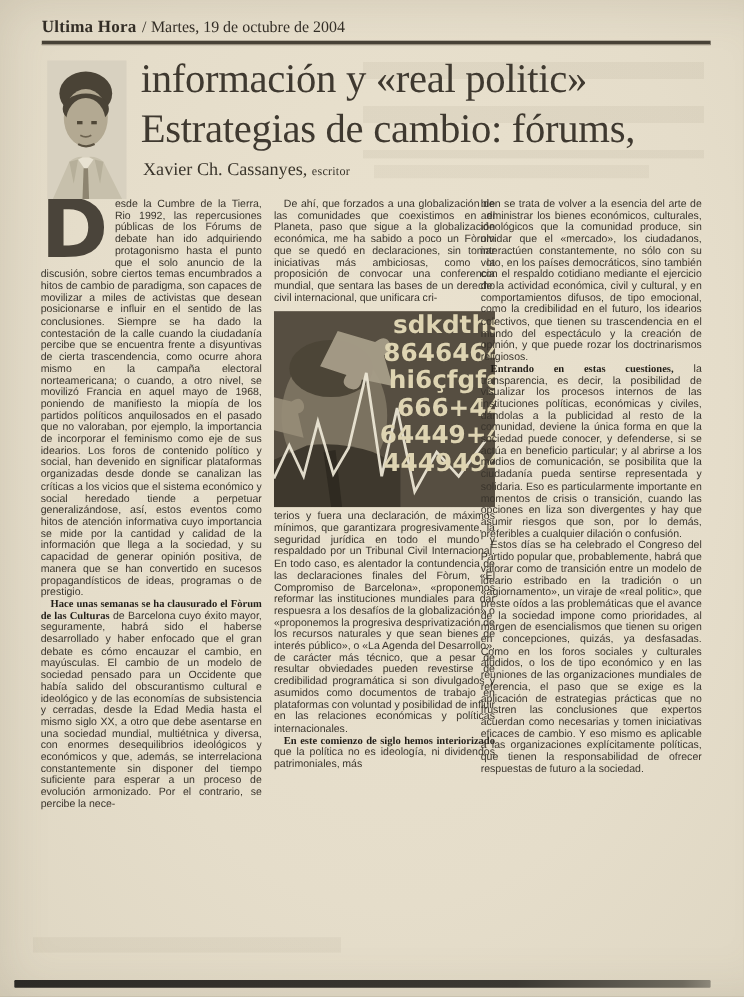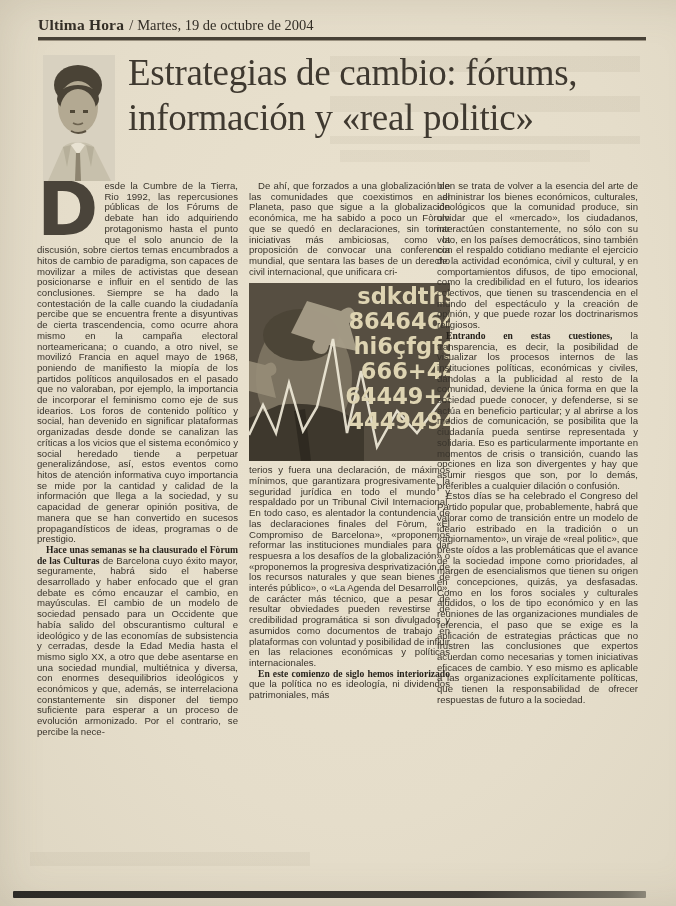--- a/index.html
+++ b/index.html
@@ -114,23 +114,27 @@
       <path d="M28 76 Q35 80 43 76" stroke="#5a5140" stroke-width="2" fill="none"></path>
       <path d="M5 126 L20 92 Q27 86 35 88 Q44 86 51 92 L68 126 Z" fill="#c7c0ac"></path>
       <path d="M28 90 L35 100 L42 90 L38 88 L32 88 Z" fill="#e8e2d2"></path>
       <path d="M33 98 L37 98 L38 126 L32 126 Z" fill="#8d8470"></path>
       <path d="M20 92 L28 90 L24 112 Z" fill="#b6af9a"></path>
       <path d="M51 92 L43 90 L48 112 Z" fill="#b6af9a"></path>
     </svg>
   </div>
 
   <h1 class="headline">
+    <span>información y «real politic»</span>
     <span>Estrategias de cambio: fórums,</span>
-    <span>información y «real politic»</span>
   </h1>
+  <div class="byline">
+    <span>Xavier Ch. Cassanyes,</span>
+    <span class="role">escritor</span>
+  </div>
 
   <div class="col col1">
     <p><span class="dropcap">D</span><span>esde la Cumbre de la Tierra, Rio 1992, las repercusiones públicas de los Fórums de debate han ido adquiriendo protagonismo hasta el punto que el solo anuncio de la discusión, sobre ciertos temas encumbrados a hitos de cambio de paradigma, son capaces de movilizar a miles de activistas que desean posicionarse e influir en el sentido de las conclusiones. Siempre se ha dado la contestación de la calle cuando la ciudadanía percibe que se encuentra frente a disyuntivas de cierta trascendencia, como ocurre ahora mismo en la campaña electoral norteamericana; o cuando, a otro nivel, se movilizó Francia en aquel mayo de 1968, poniendo de manifiesto la miopía de los partidos políticos anquilosados en el pasado que no valoraban, por ejemplo, la importancia de incorporar el feminismo como eje de sus idearios. Los foros de contenido político y social, han devenido en significar plataformas organizadas desde donde se canalizan las críticas a los vicios que el sistema económico y social heredado tiende a perpetuar generalizándose, así, estos eventos como hitos de atención informativa cuyo importancia se mide por la cantidad y calidad de la información que llega a la sociedad, y su capacidad de generar opinión positiva, de manera que se han convertido en sucesos propagandísticos de ideas, programas o de prestigio.</span></p>
     <p class="indent"><b>Hace unas semanas se ha clausurado el Fòrum de las Culturas</b><span> de Barcelona cuyo éxito mayor, seguramente, habrá sido el haberse desarrollado y haber enfocado que el gran debate es cómo encauzar el cambio, en mayúsculas. El cambio de un modelo de sociedad pensado para un Occidente que había salido del obscurantismo cultural e ideológico y de las economías de subsistencia y cerradas, desde la Edad Media hasta el mismo siglo XX, a otro que debe asentarse en una sociedad mundial, multiétnica y diversa, con enormes desequilibrios ideológicos y económicos y que, además, se interrelaciona constantemente sin disponer del tiempo suficiente para esperar a un proceso de evolución armonizado. Por el contrario, se percibe la nece-</span></p>
   </div>
 
   <div class="col col2">
     <p class="indent"><span>De ahí, que forzados a una globalización de las comunidades que coexistimos en el Planeta, paso que sigue a la globalización económica, me ha sabido a poco un Fòrum que se quedó en declaraciones, sin tomar iniciativas más ambiciosas, como la proposición de convocar una conferencia mundial, que sentara las bases de un derecho civil internacional, que unificara cri-</span></p>
 
     <figure class="puzzle">

